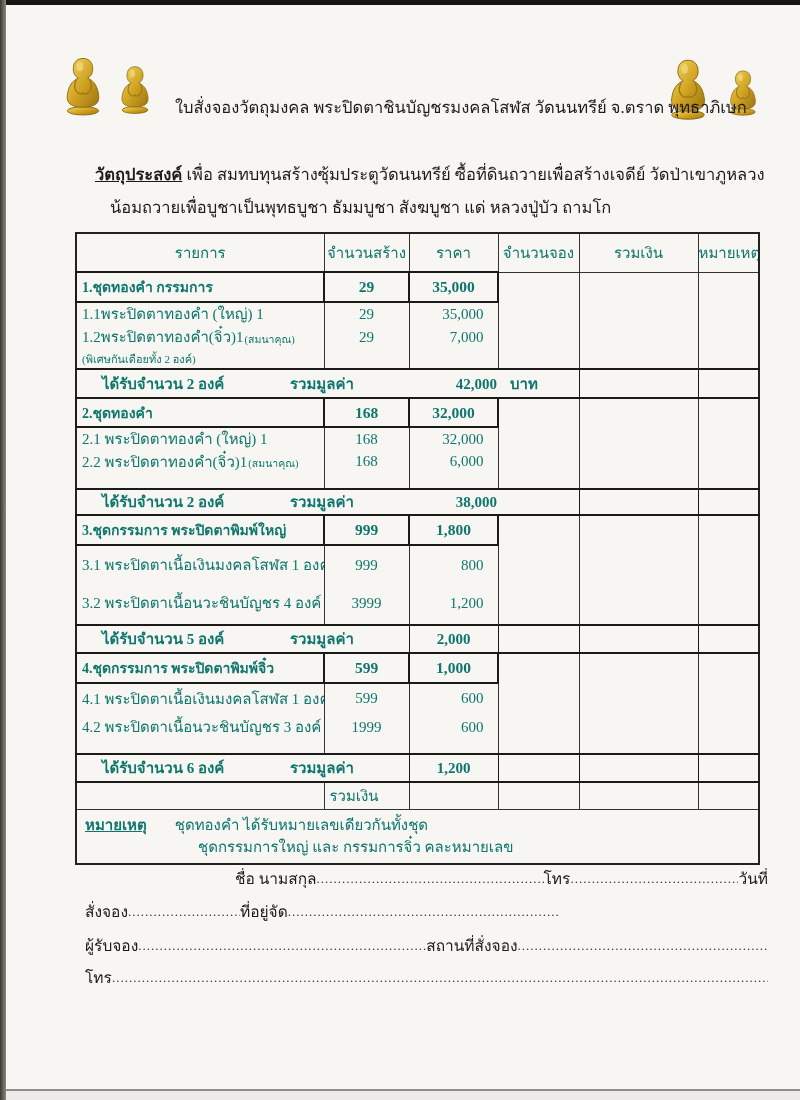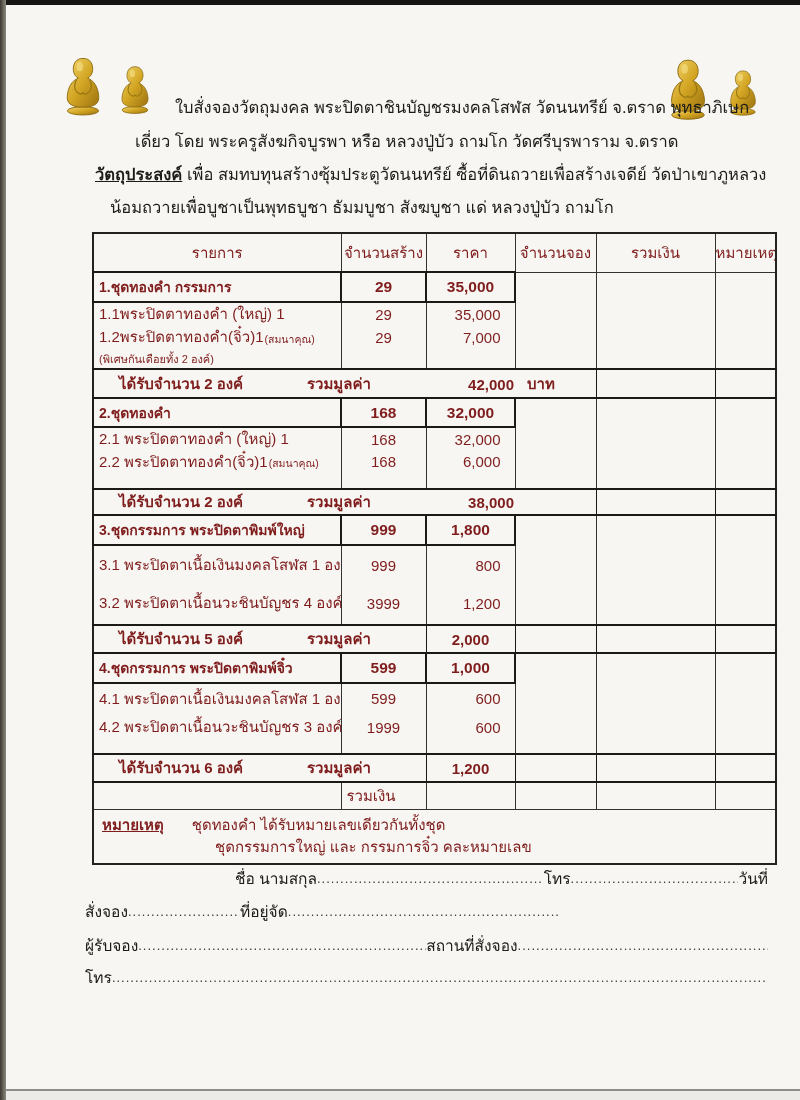--- a/index.html
+++ b/index.html
@@ -1,39 +1,39 @@
 <!DOCTYPE html>
 <html lang="th"><head>
 <meta charset="utf-8">
 <title>Scanned Order Form</title>
 <style>
   html,body{margin:0;padding:0;background:#d8d6d2;}
   .page{
     position:relative;width:800px;height:1100px;margin:0 auto;
     background:#f7f6f2;overflow:hidden;
-    font-family:Liberation Sans, sans-serif;
+    font-family:Liberation Serif, serif;
     color:#1d1c1a;
   }
   
   .edge-top{position:absolute;top:0;left:0;right:0;height:5px;background:#171513;}
   .edge-left{position:absolute;top:0;left:0;bottom:0;width:6px;background:linear-gradient(90deg,#3d3933,#8d887f);}
   .edge-bottom{position:absolute;left:6px;right:0;top:1089px;height:2px;background:#8f8d89;}
   .edge-bottom-under{position:absolute;left:6px;right:0;top:1091px;bottom:0;background:#edebe8;}
 
   .hdr-line{position:absolute;font-size:16.5px;line-height:1.45;white-space:nowrap;}
   .u-bold{font-weight:700;text-decoration:underline;}
 
   
   .amulet{position:absolute;}
 
   
   table.order{
-    position:absolute;left:92px;top:232px;width:683px;
+    position:absolute;left:75px;top:232px;width:683px;
     border-collapse:collapse;table-layout:fixed;
-    font-size:15px;color:#7f1d1d;
+    font-size:15px;color:#0f766e;
   }
   table.order td{border:1.6px solid #34322e;padding:0;vertical-align:top;overflow:hidden;}
   table.order{border:2.4px solid #24221f;}
   .hcell{text-align:center;vertical-align:middle !important;font-size:15px;}
   .heavy{border-width:2.6px !important;border-color:#1c1a17 !important;font-weight:700;}
   .sec-title-name{padding:0 0 0 5px !important;vertical-align:middle !important;font-size:14px;}
   .sec-title-num{text-align:center;vertical-align:middle !important;font-size:15.5px;}
   .ln{display:flex;align-items:center;padding-left:5px;white-space:nowrap;}
   .ln.ctr{justify-content:center;padding-left:0;}
   .ln.rt{justify-content:flex-end;padding-right:14px;padding-left:0;}
@@ -92,21 +92,20 @@
       <use href="#amuletShape"></use>
     </svg>
   <svg class="amulet" style="left:664px;top:57px" width="48" height="64" viewBox="0 0 100 132">
       <use href="#amuletShape"></use>
     </svg>
   <svg class="amulet" style="left:725px;top:66px" width="36" height="53" viewBox="0 0 100 132">
       <use href="#amuletShape"></use>
     </svg>
 
   <div class="hdr-line" style="left:175px;top:96px">ใบสั่งจองวัตถุมงคล  พระปิดตาชินบัญชรมงคลโสฬส  วัดนนทรีย์  จ.ตราด พุทธาภิเษก</div>
-  <div class="hdr-line" style="left:135px;top:130px">เดี่ยว โดย พระครูสังฆกิจบูรพา หรือ หลวงปู่บัว  ถามโก  วัดศรีบุรพาราม  จ.ตราด</div>
   <div class="hdr-line" style="left:95px;top:163px"><span class="u-bold">วัตถุประสงค์</span><span> เพื่อ สมทบทุนสร้างซุ้มประตูวัดนนทรีย์  ซื้อที่ดินถวายเพื่อสร้างเจดีย์ วัดป่าเขาภูหลวง</span></div>
   <div class="hdr-line" style="left:110px;top:196px">น้อมถวายเพื่อบูชาเป็นพุทธบูชา ธัมมบูชา สังฆบูชา แด่ หลวงปู่บัว ถามโก</div>
 
   <table class="order">
     <colgroup>
       <col style="width:248px">
         <col style="width:85px">
         <col style="width:89px">
       <col style="width:81px">
         <col style="width:119px">

